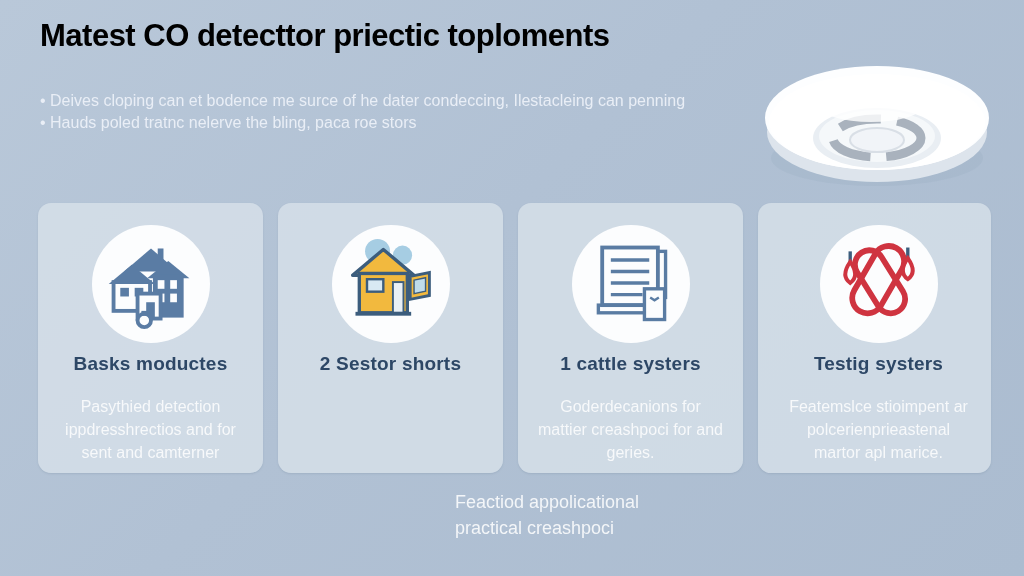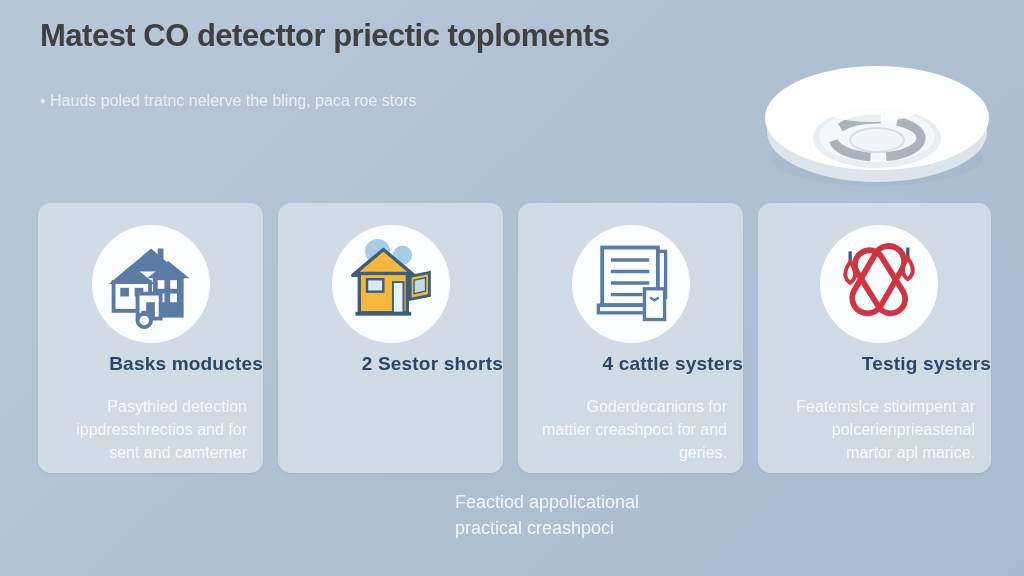--- a/index.html
+++ b/index.html
@@ -5,38 +5,38 @@
   html,body{margin:0;padding:0;}
   body{
     width:1024px;height:576px;position:relative;overflow:hidden;
     background:linear-gradient(135deg,#b9c8d9 0%,#b1c1d4 45%,#abbcd0 100%);
     font-family:"Liberation Sans", sans-serif;
     -webkit-font-smoothing:antialiased;
   }
   .title{
     position:absolute;left:40px;top:18px;width:720px;
     font-size:31px;font-weight:bold;letter-spacing:-0.5px;
-    color:#404040;
+    color:#000000;
   }
   .bullets{
     position:absolute;left:40px;top:90px;width:700px;
     margin:0;padding:0;list-style:none;
     color:#e9eef6;font-size:16px;line-height:21px;
   }
   .bullets li{margin:0 0 1px 0;}
   .bullets li::before{content:"•  ";color:#e9eef6;}
   
   .detector{position:absolute;left:763px;top:56px;width:228px;height:134px;}
   
   .card{
     position:absolute;top:203px;width:225px;height:270px;
     background:rgba(215,224,233,0.82);
     border-radius:13px;
     box-shadow:0 1px 2px rgba(90,110,135,0.18);
-    text-align:right;
+    text-align:center;
   }
   .card1{left:38px;}
   .card2{left:278px;}
   .card3{left:518px;}
   .card4{left:758px;padding-left:8px;}
   .icon-circle{
     width:118px;height:118px;border-radius:50%;
     background:#fcfdfe;margin:22px auto 0 auto;
     display:flex;align-items:center;justify-content:center;
   }
@@ -53,20 +53,21 @@
     text-align:left;color:rgba(255,255,255,0.85);
     font-size:18px;line-height:26px;
   }
 </style>
 </head>
 <body>
 
 <div class="title">Matest CO detecttor priectic toploments</div>
 
 <ul class="bullets">
+  <li>Deives cloping can et bodence me surce of he dater condeccing, Ilestacleing can penning</li>
   <li>Hauds poled tratnc nelerve the bling, paca roe stors</li>
 </ul>
 
 <div class="detector">
   <svg width="228" height="134" viewBox="0 0 228 134">
     <ellipse cx="114" cy="102" rx="106" ry="28" fill="#9fb2c7" opacity="0.35"></ellipse>
     <ellipse cx="114" cy="76" rx="110" ry="50" fill="#dde4ec"></ellipse>
     <ellipse cx="114" cy="62" rx="112" ry="52" fill="#fdfeff"></ellipse>
     <ellipse cx="114" cy="66" rx="108" ry="48" fill="#ffffff"></ellipse>
     <ellipse cx="114" cy="82" rx="64" ry="30" fill="#e9eef3"></ellipse>
@@ -126,21 +127,21 @@
       <rect x="20" y="12" width="58" height="60" fill="#fcfdfe" stroke="#5a7ca3" stroke-width="4"></rect>
       <line x1="29" y1="25" x2="69" y2="25" stroke="#5a7ca3" stroke-width="3.5"></line>
       <line x1="29" y1="37" x2="69" y2="37" stroke="#5a7ca3" stroke-width="3.5"></line>
       <line x1="29" y1="49" x2="69" y2="49" stroke="#5a7ca3" stroke-width="3.5"></line>
       <line x1="29" y1="61" x2="62" y2="61" stroke="#5a7ca3" stroke-width="3.5"></line>
       <rect x="16" y="72" width="58" height="8" fill="none" stroke="#5a7ca3" stroke-width="3.5"></rect>
       <rect x="64" y="55" width="21" height="32" fill="#fcfdfe" stroke="#5a7ca3" stroke-width="3.5"></rect>
       <polyline points="70,64 74.5,67 79,64" fill="none" stroke="#5a7ca3" stroke-width="2.5"></polyline>
     </svg>
   </div>
-  <div class="card-title">4 cattle systers</div>
+  <div class="card-title">1 cattle systers</div>
   <div class="card-body">Goderdecanions for mattier creashpoci for and geries.</div>
 </div>
 
 <div class="card card4">
   <div class="icon-circle">
     <svg width="96" height="96" viewBox="0 0 100 100">
       <g fill="none" stroke="#cf3440" stroke-width="6">
         <rect x="33" y="8" width="32" height="76" rx="16" transform="rotate(30 50 46)"></rect>
         <rect x="35" y="12" width="30" height="72" rx="15" transform="rotate(-32 50 46)"></rect>
       </g>

